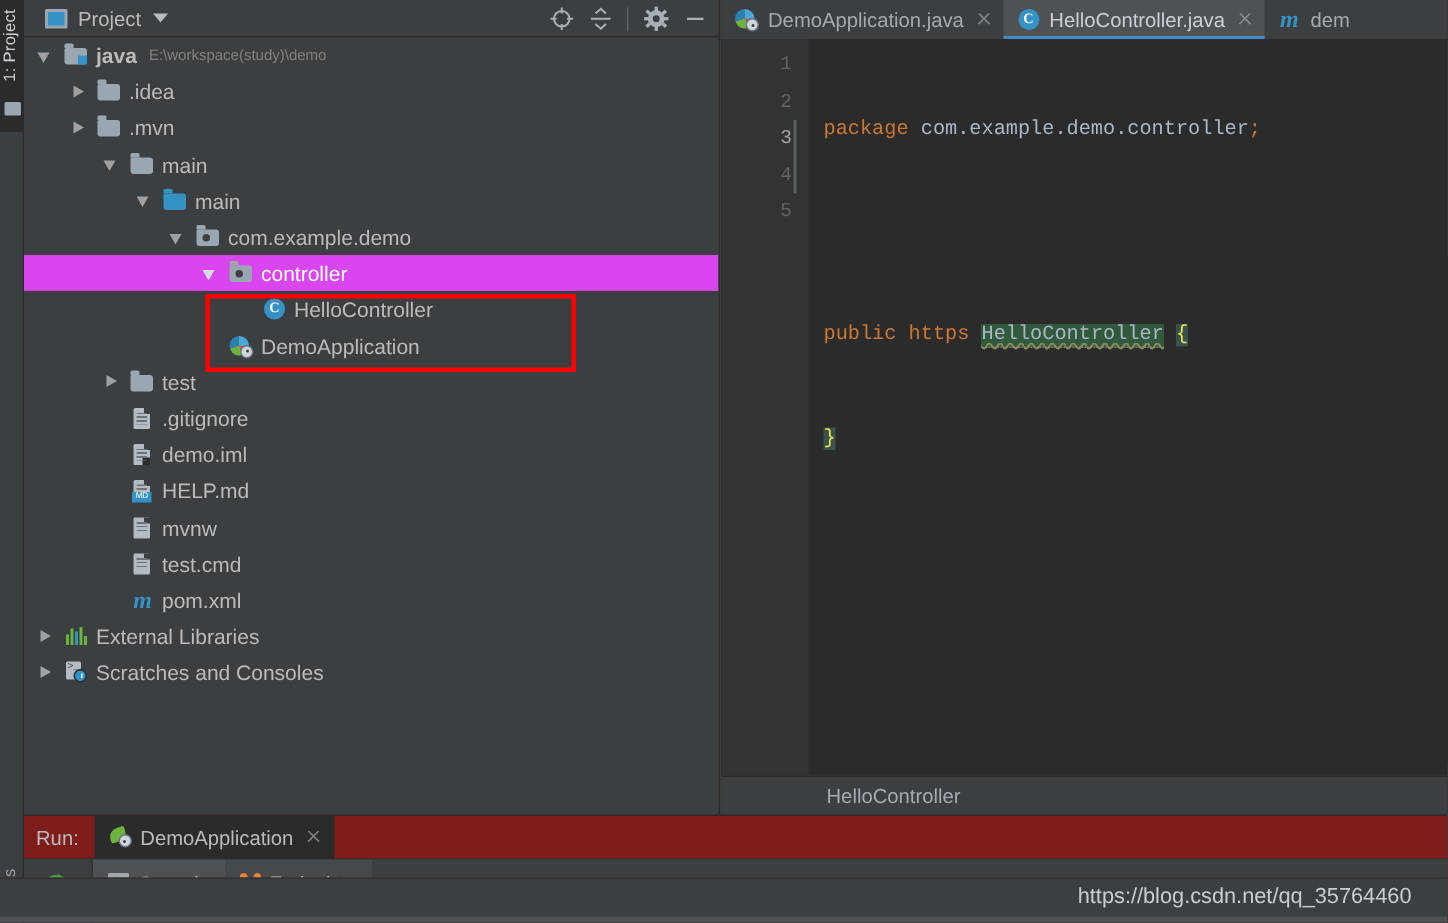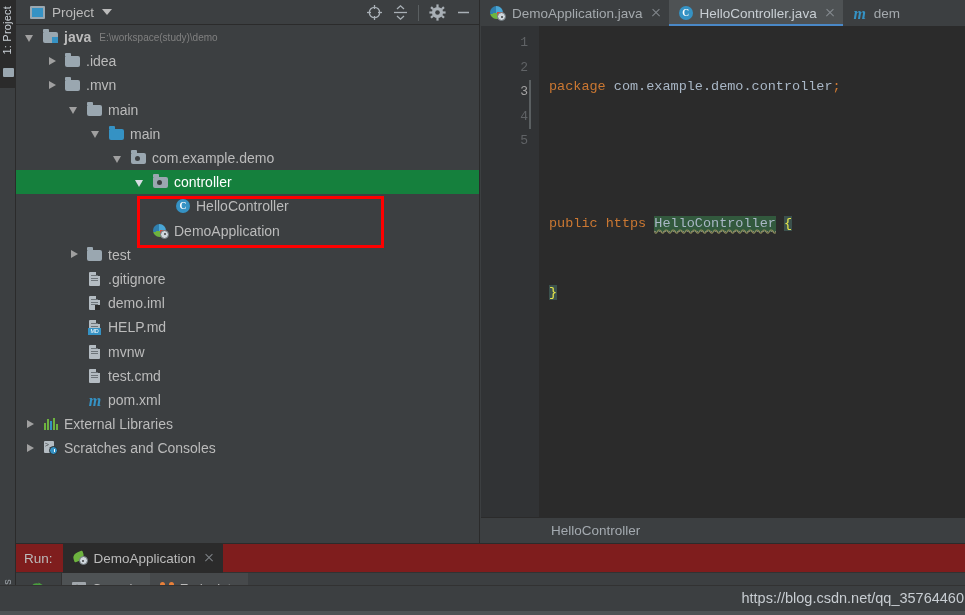--- a/index.html
+++ b/index.html
@@ -108,21 +108,21 @@
   }
   .trow {
     position: relative;
     height: 24.2px;
     display: flex; align-items: center;
     font-size: 14px;
     color: #bbbbbb;
     white-space: nowrap;
     cursor: default;
   }
-  .trow.selected { background: #15803d; color: #ffffff; }
+  .trow.selected { background: #d946ef; color: #ffffff; }
   .trow.marked   { background: #4f4b36; }
 
   .arrow {
     width: 13px; height: 13px;
     position: relative;
     flex: 0 0 13px;
   }
   .arrow.right::before {
     content: "";
     position: absolute; left: 3px; top: 2px;
@@ -513,21 +513,21 @@
     background: #e8803a;
   }
 
   .status-bar {
     position: absolute; left: 0; bottom: 0;
     width: 965px; height: 30px;
     background: #3c3f41;
     border-top: 1px solid #323232;
   }
   .watermark {
-    position: absolute; right: 1px; top: 4px;
+    position: absolute; right: 24px; top: 4px;
     color: #c8cdd2;
     font-size: 14.5px;
     font-family: "Liberation Sans", sans-serif;
   }
   .bottom-rule {
     position: absolute; left: 0; bottom: 0;
     width: 965px; height: 4px;
     background: #4e5254;
   }
 </style>

